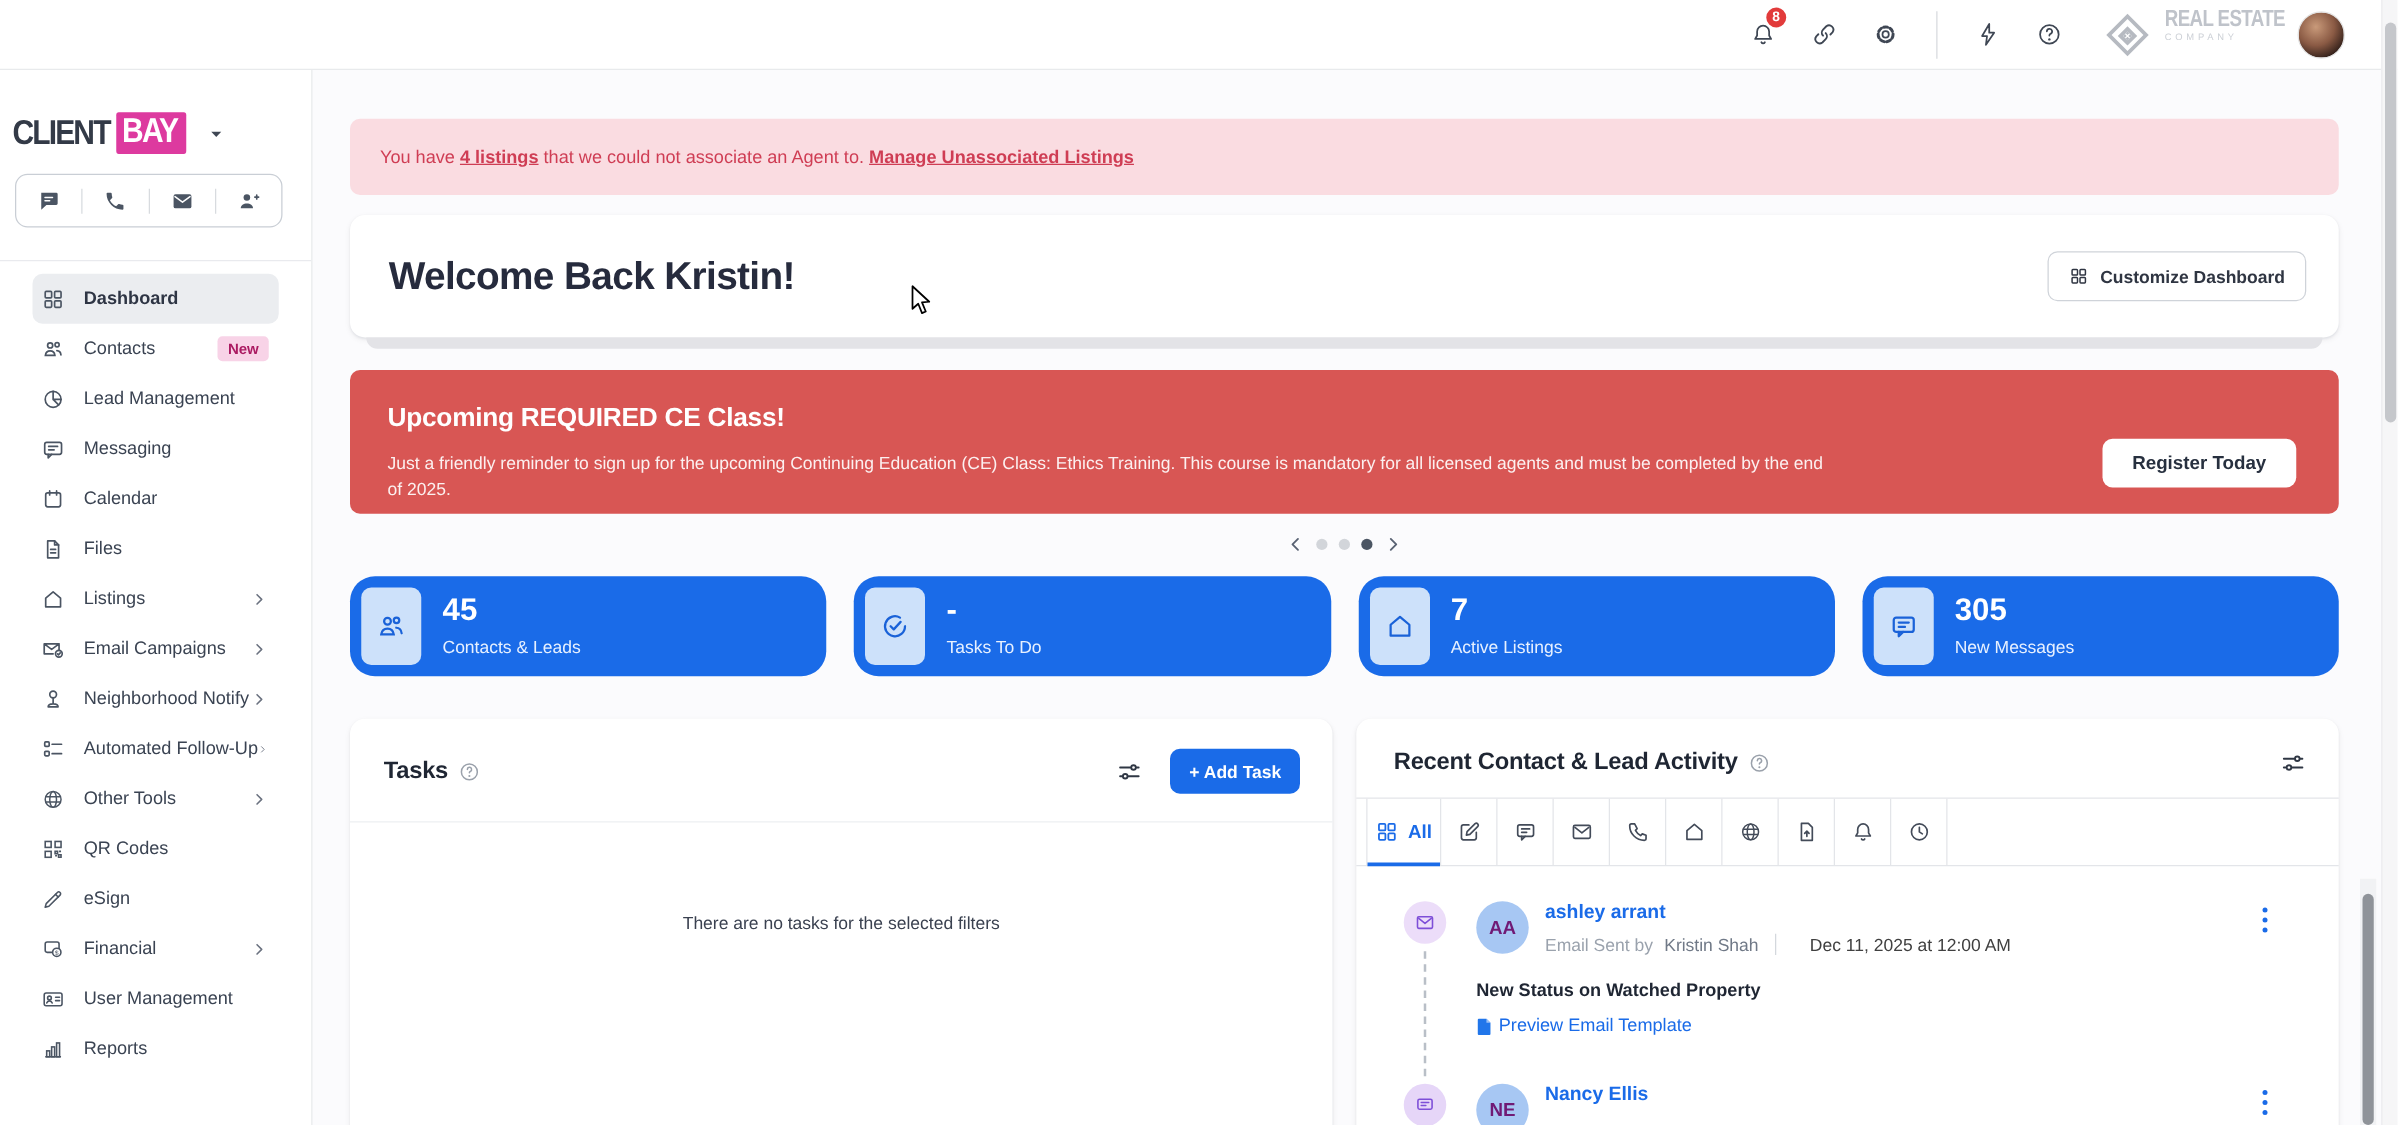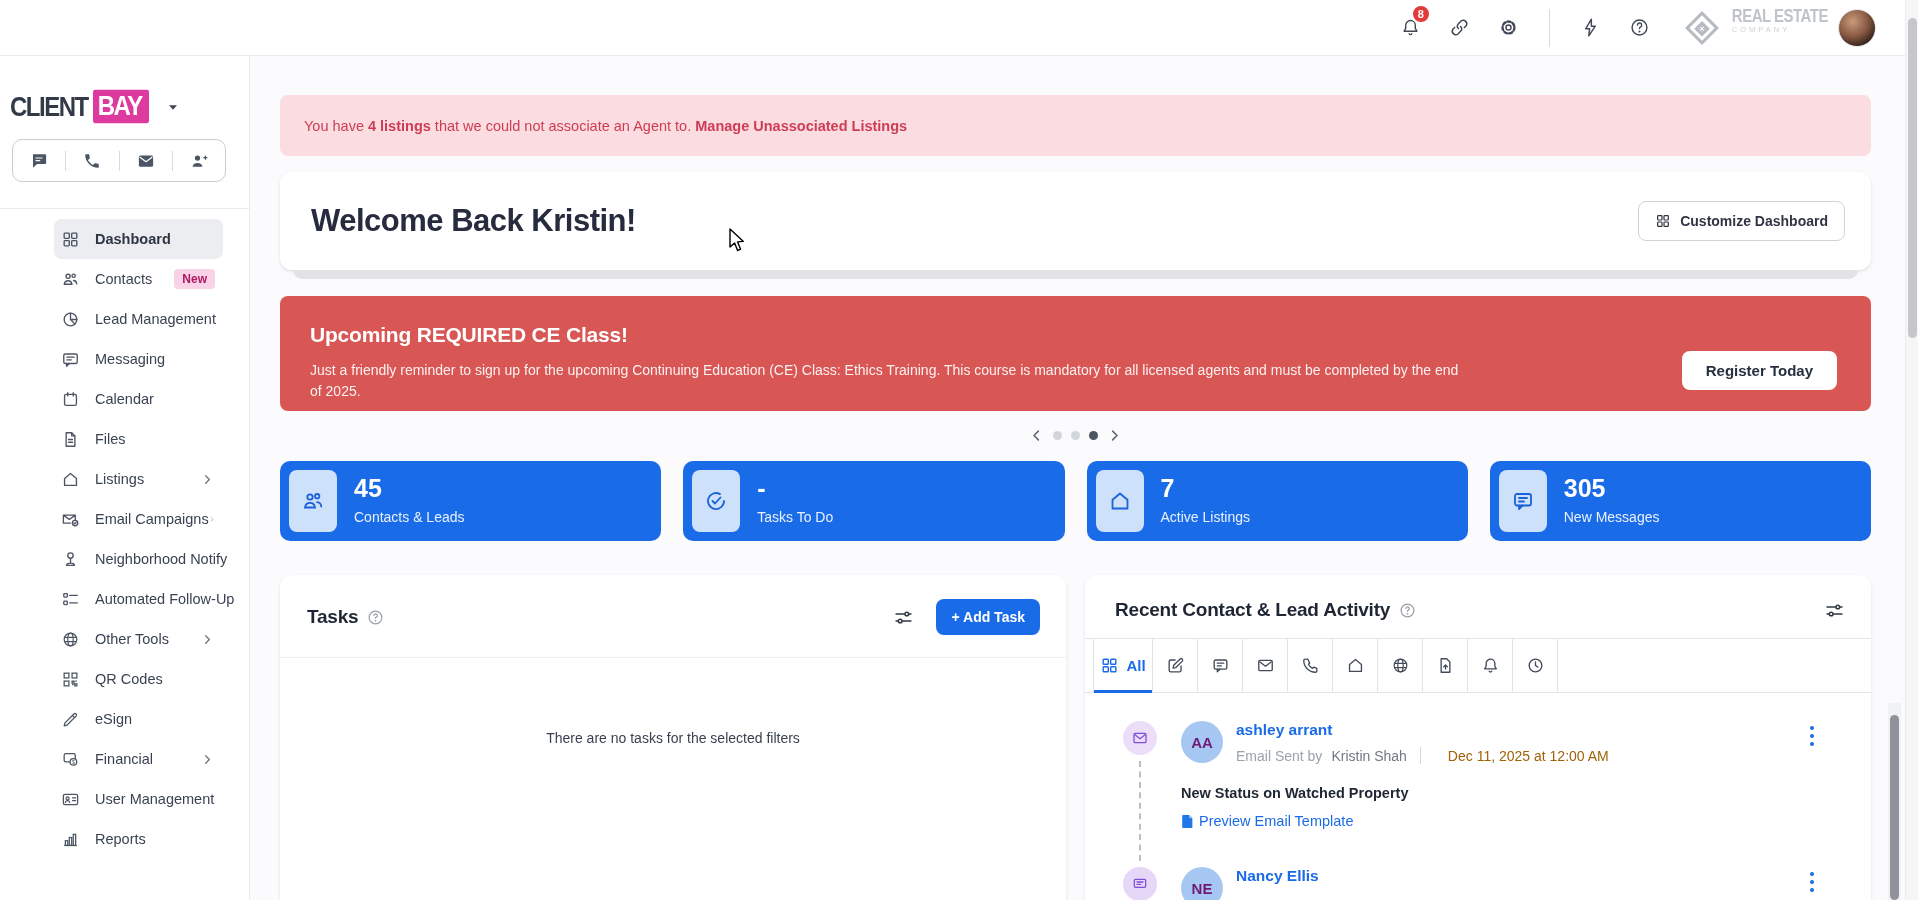--- a/index.html
+++ b/index.html
@@ -27,54 +27,54 @@
   
   .sidebar { position:absolute; top:56px; left:0; width:250px; height:844px; background:#fff; border-right:1px solid #e8eaec; }
   .logo-row { display:flex; align-items:center; padding:36px 0 0 10px; }
   .logo-client { font-size:24px; font-weight:bold; color:#333a47; letter-spacing:-1.5px; transform:scaleY(1.15); }
   .logo-bay { font-size:24px; font-weight:bold; color:#fff; background:#dd3a9f; letter-spacing:-1.5px; padding:0 7px 1px 5px; margin-left:5px; border-radius:2px; transform:scaleY(1.15); }
   .logo-caret { margin-left:16px; color:#3f4754; }
   .quickbar { margin:18px 0 0 12px; width:214px; height:43px; border:1.5px solid #c9ced5; border-radius:10px; display:flex; align-items:center; justify-content:space-evenly; }
   .quickbar .qa { width:18px; height:18px; color:#4b5563; cursor:pointer; }
   .qa-sep { width:1px; height:20px; background:#d8dbdf; }
   .side-divider { margin-top:26px; border-top:1px solid #e9eaee; }
-  .nav { margin-top:10px; padding:0 26px;margin-left:28px; }
+  .nav { margin-top:10px; padding:0 26px; }
   .nav-item { display:flex; align-items:center; height:40px; padding:0 8px 0 7px; border-radius:8px; cursor:pointer; }
   .nav-item.active { background:#ebedf0; }
   .nav-item .nic { width:19px; height:19px; color:#4b5563; flex:none; }
   .nav-item .lbl { margin-left:15px; font-size:14.5px; color:#3a4352; white-space:nowrap; }
   .nav-item.active .lbl { font-weight:bold; color:#2e3544; }
   .nav-badge { margin-left:auto; background:#f8d3e7; color:#ab1a62; font-size:12px; font-weight:bold; padding:3px 8px; border-radius:4px; }
   .nav-chev { margin-left:auto; width:15px; height:15px; color:#6b7280; }
 
   
   .main { position:absolute; top:56px; left:250px; width:1668px; height:844px; padding:0 47px 0 30px; }
 
   .alert { margin-top:39px; height:61px; background:#fadce1; border-radius:8px; display:flex; align-items:center; padding:0 24px; font-size:14.5px; color:#cf3d54; }
-  .alert a { color:#cf3d54; font-weight:bold; cursor:pointer; }
+  .alert a { color:#cf3d54; font-weight:bold; text-decoration:underline; cursor:pointer; }
   .alert .sp { white-space:pre; }
 
   .welcome { position:relative; margin-top:16px; height:98px; background:#fff; border-radius:12px; box-shadow:0 1px 2px rgba(16,24,40,.07), 0 2px 5px rgba(16,24,40,.06); display:flex; align-items:center; justify-content:space-between; padding:0 26px 0 31px; }
   .welcome::after { content:""; position:absolute; left:13px; right:13px; bottom:-9px; height:9px; background:#e3e3e7; border-radius:0 0 10px 10px; }
   .welcome h1 { font-size:31px; font-weight:bold; color:#262b3d; letter-spacing:-.5px; }
   .btn-outline { display:flex; align-items:center; gap:9px; border:1px solid #cfd3d9; background:#fff; border-radius:8px; padding:11px 16px; font-size:14px; font-weight:bold; color:#2f3542; cursor:pointer; font-family:inherit; }
   .btn-outline svg { width:16px; height:16px; color:#2f3542; }
 
   .ce { position:relative; margin-top:26px; height:115px; background:#d85654; border-radius:8px; color:#fff; padding:27px 30px; }
   .ce h2 { font-size:21px; font-weight:bold; letter-spacing:-.2px; }
   .ce p { margin-top:13px; font-size:14px; line-height:21px; max-width:1163px; color:#fcf0f0; }
   .ce-btn { position:absolute; right:34px; top:55px; background:#fff; color:#27303f; border:none; border-radius:8px; padding:11px 24px; font-size:15px; font-weight:bold; cursor:pointer; font-family:inherit; }
 
   .carousel { margin-top:15px; display:flex; align-items:center; justify-content:center; gap:9px; height:18px; }
   .car-chev { width:15px; height:15px; color:#596273; cursor:pointer; }
   .dot { width:9px; height:9px; border-radius:50%; background:#d2d5da; cursor:pointer; }
   .dot.active { background:#4b5563; }
 
   .stats { margin-top:17px; display:flex; gap:22px; }
-  .stat { flex:1; height:80px; background:#1a6be8; border-radius:10px; display:flex; padding:9px; gap:17px; cursor:pointer; }
+  .stat { flex:1; height:80px; background:#1a6be8; border-radius:20px; display:flex; padding:9px; gap:17px; cursor:pointer; }
   .stat-tile { width:48px; border-radius:8px; background:#cde1fa; display:flex; align-items:center; justify-content:center; flex:none; }
   .stat-tile svg { width:24px; height:24px; color:#1a62d8; }
   .stat-num { font-size:25px; font-weight:bold; color:#fff; margin-top:5px; line-height:1.1; }
   .stat-lbl { font-size:14px; color:#e8f1ff; margin-top:6px; }
 
   .panels { margin-top:34px; display:flex; gap:19px; height:400px; }
   .panel { flex:1; background:#fff; border-radius:12px; box-shadow:0 1px 2px rgba(16,24,40,.07), 0 2px 5px rgba(16,24,40,.06); }
 
   .panel-head { display:flex; align-items:center; padding:24px 26px 0 27px; }
   .panel-title { font-size:19px; font-weight:bold; color:#1f2633; letter-spacing:-.2px; }
@@ -100,21 +100,21 @@
   .tl-circle svg { width:16px; height:16px; }
   .tl-line { flex:1; margin:6px 0 6px 16px; border-left:2px dashed #b9bfc7; }
   .act-body { flex:1; }
   .act-top { display:flex; gap:13px; }
   .act-avatar { width:42px; height:42px; border-radius:50%; background:#a7c7f3; color:#701a75; font-weight:bold; font-size:15px; display:flex; align-items:center; justify-content:center; flex:none; }
   .act-name { font-size:15.5px; font-weight:bold; color:#1a6be8; cursor:pointer; }
   .act-meta { display:flex; align-items:center; margin-top:8px; font-size:14px; }
   .meta-action { color:#9aa2ad; }
   .meta-agent { color:#707987; margin-left:9px; }
   .meta-sep { width:1px; height:17px; background:#d4d8dd; margin:0 13px; }
-  .meta-time { color:#a16207;padding-left:14px; }
+  .meta-time { color:#404040;padding-left:14px; }
   .act-subject { margin-top:21px; font-size:14.5px; font-weight:bold; color:#1f2633; }
   .act-link { margin-top:12px; display:flex; align-items:center; gap:5px; font-size:14.5px; color:#1a6be8; cursor:pointer; }
   .kebab { position:absolute; right:14px; top:4px; width:18px; height:22px; color:#1a6be8; cursor:pointer; }
 
   
   .scroll-outer { position:absolute; right:0; top:0; width:13px; height:900px; background:#f6f6f7; border-left:1px solid #ececee; z-index:30; }
   .scroll-outer .thumb { position:absolute; left:2px; width:9px; top:18px; height:320px; background:#c5c7cb; border-radius:5px; }
   .scroll-inner { position:absolute; right:17px; top:703px; width:13px; height:197px; background:#f1f2f4; z-index:25; }
   .scroll-inner .thumb { position:absolute; left:2px; width:9px; top:12px; height:185px; background:#8f9399; border-radius:5px; }
 

